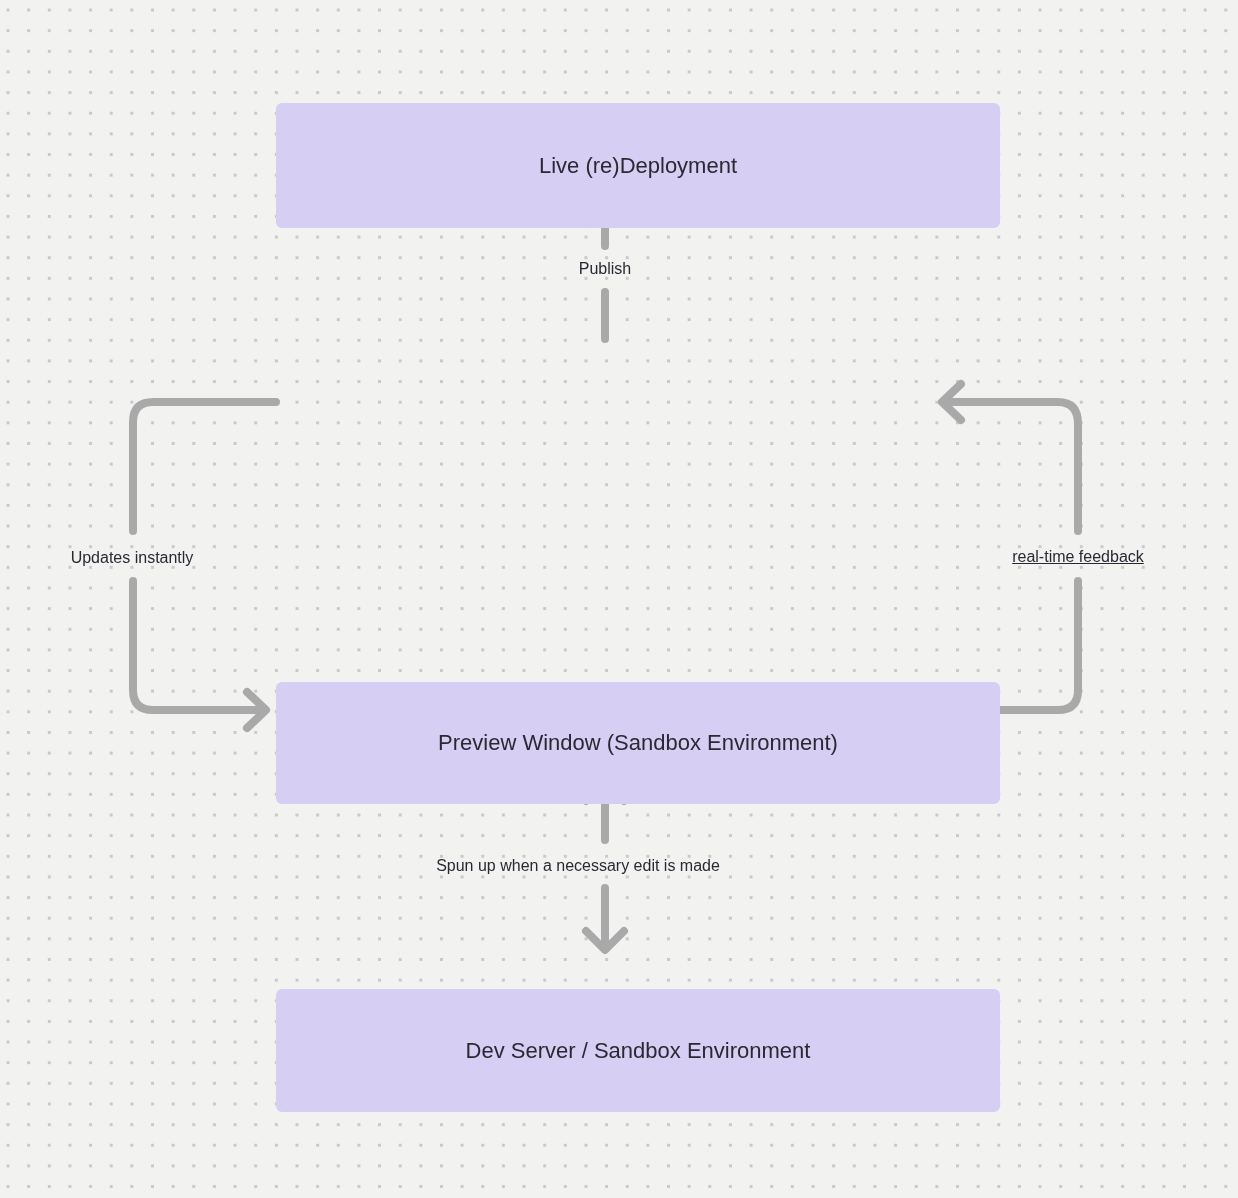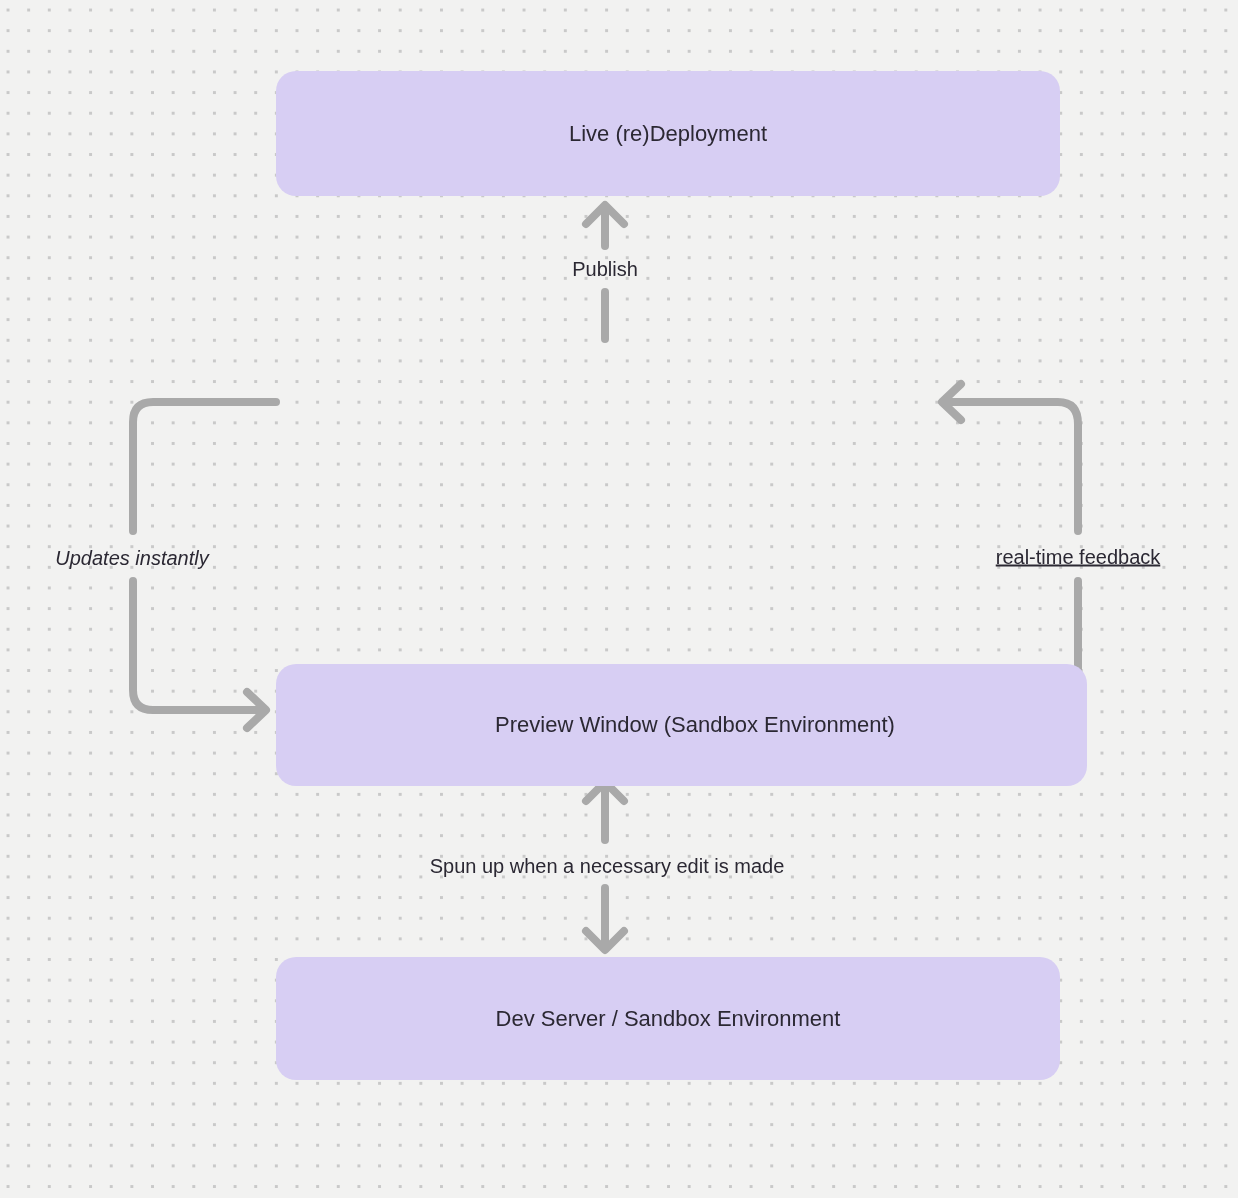--- a/index.html
+++ b/index.html
@@ -14,60 +14,61 @@
     height: 1198px;
     overflow: hidden;
     background-color: #f2f2f1;
     background-image: radial-gradient(circle, #c9c9c9 1.4px, transparent 1.5px);
     background-size: 20.65px 20.65px;
     background-position: -2.3px -0.3px;
   }
   .flow-node {
     position: absolute;
     left: 276px;
-    width: 784px;
+    width: 724px;
     background: #d7cef3;
-    border-radius: 20px;
+    border-radius: 6px;
     display: flex;
     align-items: center;
     justify-content: center;
     text-align: center;
     color: #2b2833;
     font-size: 22px;
     line-height: 1.25;
+    margin-top: 32px;
   }
   #node-live     { top: 71px;  height: 125px; }
   #node-editor   { top: 340px; height: 122px; }
-  #node-preview  { top: 664px; height: 122px; padding-left: 27px; }
+  #node-preview  { top: 650px; height: 122px; }
   #node-dev      { top: 957px; height: 123px; }
 
   #edges-svg {
     position: absolute;
     left: 0; top: 0;
     width: 1238px;
     height: 1198px;
   }
   #edges-svg path {
     fill: none;
     stroke: #a9a9a9;
     stroke-width: 8;
     stroke-linecap: round;
     stroke-linejoin: round;
   }
   .edge-label {
     position: absolute;
     transform: translate(-50%, -50%);
     white-space: nowrap;
     color: #2b2833;
-    font-size: 20px;
+    font-size: 16px;
   }
   #label-publish  { left: 605px;  top: 269px; }
-  #label-updates  { left: 132px;  top: 558px; font-style: italic; }
+  #label-updates  { left: 132px;  top: 558px; }
   #label-feedback { left: 1078px; top: 557px; text-decoration: underline; }
-  #label-spun     { left: 607px;  top: 866px; }
+  #label-spun     { left: 578px;  top: 866px; }
 </style>
 </head>
 <body>
 
 <div id="canvas">
 
   <svg id="edges-svg" viewBox="0 0 1238 1198" xmlns="http://www.w3.org/2000/svg">
 
     <path d="M586 224 L605 205 L624 224 M605 207 V246"></path>
     <path d="M605 292 V339"></path>

